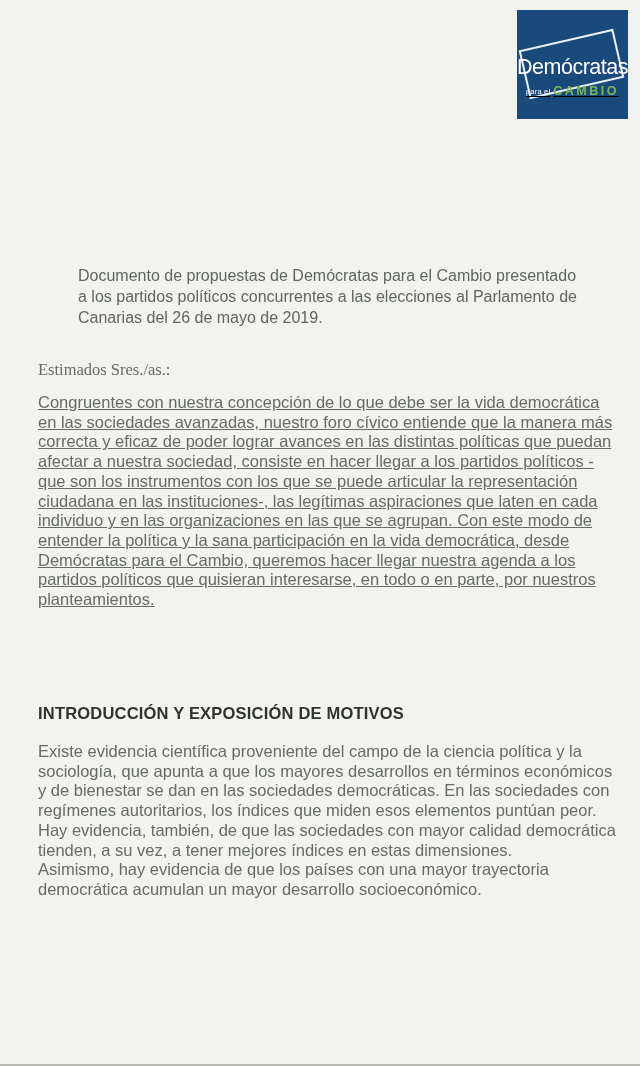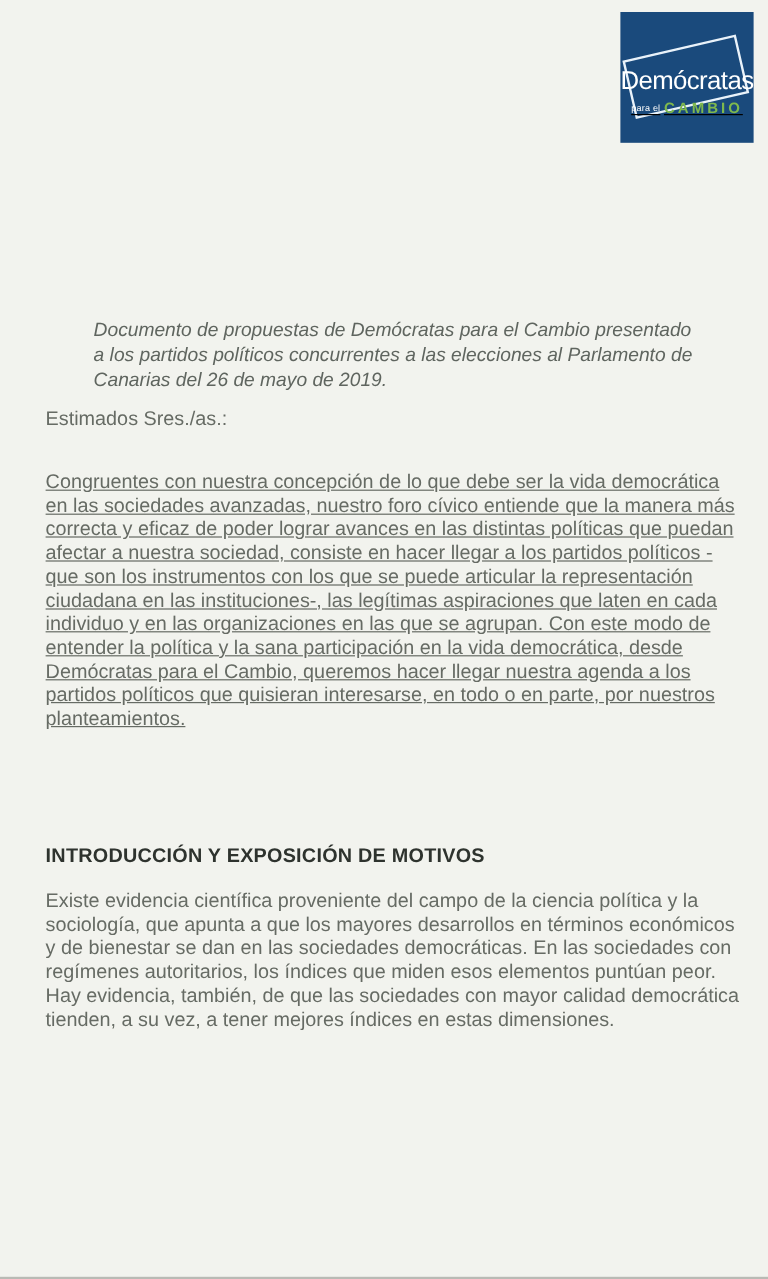--- a/index.html
+++ b/index.html
@@ -41,20 +41,21 @@
     position:absolute;
     left:6px; top:29px;
     width:97px; height:50px;
     border:2.5px solid var(--logo-frame);
     transform:rotate(-13deg);
   }
   .logo-wordmark{
     position:absolute;
     left:0; top:45px;
     width:100%;
+    text-align:center;
     color:#ffffff;
     font-size:21.5px;
     font-weight:400;
     letter-spacing:-0.5px;
     white-space:nowrap;
   }
   .logo-tagline{
     position:absolute;
     left:0; top:71px;
     width:100%;
@@ -84,30 +85,30 @@
     color:var(--title-blue);
     font-size:22px;
     font-weight:bold;
     letter-spacing:-0.2px;
   }
   .doc-subtitle{
     position:absolute;
     left:78px; top:265px;
     width:508px;
     color:var(--subtitle-gray);
-    font-style:italic;
     font-size:16px;
     line-height:21px;
   }
   .salutation{
     position:absolute;
-    left:38px; top:340px;
+    left:38px; top:360px;
     width:560px;
     color:var(--body-gray);
     font-size:16.5px;
+    font-family:Liberation Serif, serif;
   }
   .body-paragraph{
     color:var(--body-gray);
     font-size:16.5px;
     line-height:19.7px;
   }
   .opening-paragraph{
     position:absolute;
     left:38px; top:393px;
     width:580px;
@@ -146,15 +147,16 @@
 
   <p class="salutation body-paragraph">Estimados Sres./as.:</p>
 
   <p class="opening-paragraph body-paragraph">Congruentes con nuestra concepción de lo que debe ser la vida democrática en las sociedades avanzadas, nuestro foro cívico entiende que la manera más correcta y eficaz de poder lograr avances en las distintas políticas que puedan afectar a nuestra sociedad, consiste en hacer llegar a los partidos políticos -que son los instrumentos con los que se puede articular la representación ciudadana en las instituciones-, las legítimas aspiraciones que laten en cada individuo y en las organizaciones en las que se agrupan. Con este modo de entender la política y la sana participación en la vida democrática, desde Demócratas para el Cambio, queremos hacer llegar nuestra agenda a los partidos políticos que quisieran interesarse, en todo o en parte, por nuestros planteamientos.</p>
 
   <h2 class="section-heading">INTRODUCCIÓN Y EXPOSICIÓN DE MOTIVOS</h2>
 
   <div class="intro-block">
     <p class="body-paragraph">Existe evidencia científica proveniente del campo de la ciencia política y la sociología, que apunta a que los mayores desarrollos en términos económicos y de bienestar se dan en las sociedades democráticas. En las sociedades con regímenes autoritarios, los índices que miden esos elementos puntúan peor.</p>
     <p class="body-paragraph">Hay evidencia, también, de que las sociedades con mayor calidad democrática tienden, a su vez, a tener mejores índices en estas dimensiones.</p>
+    <p class="body-paragraph">Asimismo, hay evidencia de que los países con una mayor trayectoria democrática acumulan un mayor desarrollo socioeconómico.</p>
   </div>
 
 </div>
 
 </body></html>

